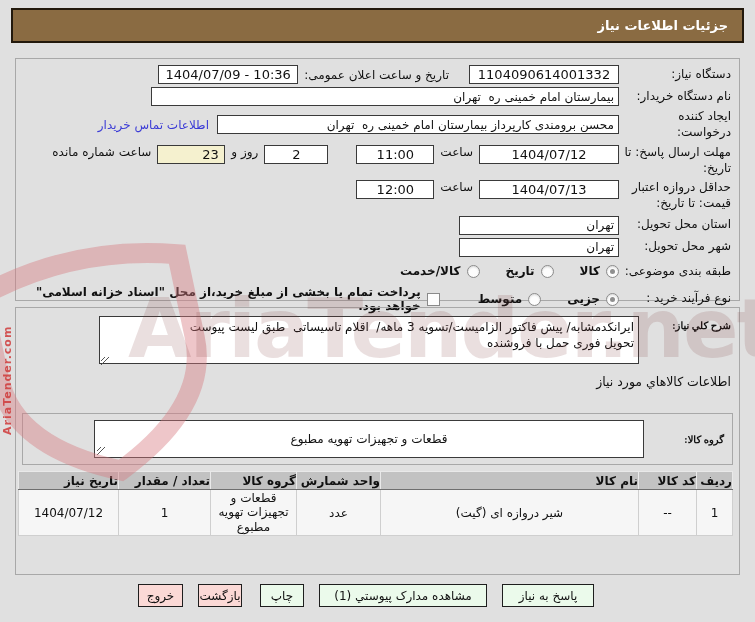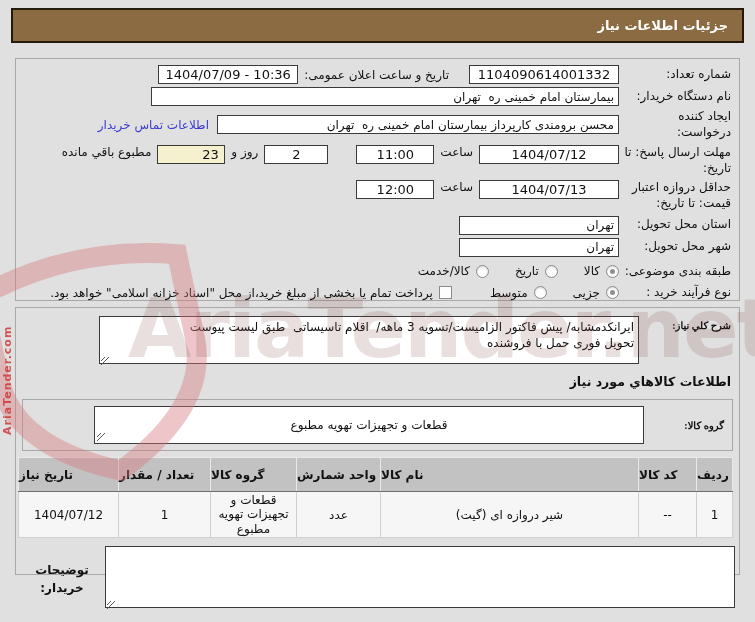--- a/index.html
+++ b/index.html
@@ -62,55 +62,55 @@
   
   .radio {
     width: 13px; height: 13px; border: 1px solid #8a8a8a; border-radius: 50%;
     background: #fdfdfd; display: inline-block; position: relative; flex-shrink: 0;
     box-shadow: inset 0 1px 2px rgba(0,0,0,.15);
   }
   .radio.checked::after {
     content: ""; position: absolute; top: 3px; right: 3px; width: 5px; height: 5px;
     border-radius: 50%; background: #8f8f8f;
   }
-  .optlbl { margin: 0 6px 0 0; }
+  .optlbl { margin: 0 6px 0 0; font-weight: bold; }
   .optgap { margin-right: 26px; }
   .checkbox {
     width: 13px; height: 13px; border: 1px solid #8a8a8a; background: #fdfdfd;
     display: inline-block; flex-shrink: 0;
   }
 
   
   .boldlbl { font-weight: bold; font-size: 10px; font-family: Liberation Serif, serif; }
   .ta-wrap { position: relative; }
   textarea.box, .tabox {
     resize: none; overflow: hidden; line-height: 1.35;
     white-space: pre-wrap;
   }
   .desc-ta { width: 540px; height: 48px; padding: 2px 4px; }
   .notes-ta { width: 630px; height: 62px; }
-  .section-title { font-weight: bold; font-size: 12.5px; margin: 7px 4px 10px 0; }
+  .section-title { font-weight: normal; font-size: 12.5px; margin: 7px 4px 24px 0; }
   .groupbox {
     border: 1px solid #a8a8a8; margin: 0 2px; padding: 6px 4px;
     display: flex; align-items: center;
   }
   .goods-box {
     width: 550px; height: 38px; border: 1px solid #3a3a3a; background: #fff;
     display: flex; align-items: center; justify-content: center; position: relative;
   }
   .grip { position: absolute; left: 2px; bottom: 1px; pointer-events: none; }
 
   
   table.items {
     width: 714px; margin: 6px 2px 0 2px; border-collapse: collapse;
     border: 1px solid #6f6f6f; table-layout: fixed;
   }
   table.items th {
     background: #c2c2c2; border: 1px solid #e9e9e9; border-bottom: 1px solid #6f6f6f;
-    font-weight: bold; font-size: 12px; height: 34px; text-align: left;
+    font-weight: bold; font-size: 12px; height: 18px; text-align: right;
   }
   table.items td {
     background: #f6f6f6; border: 1px solid #cfcfcf; font-size: 12px;
     height: 32px; text-align: center; padding: 1px 2px;
   }
   td.small2 { font-size: 11px; line-height: 1.2; }
   .c-row { width: 36px; } .c-code { width: 58px; } .c-name { width: 258px; }
   .c-unit { width: 84px; } .c-grp { width: 86px; } .c-qty { width: 92px; } .c-date { width: 100px; }
 
   .notes-row { display: flex; align-items: center; margin-top: 8px; }
@@ -148,21 +148,21 @@
 </head>
 <body>
 
 <div class="titlebar">
   <span>جزئیات اطلاعات نیاز</span>
 </div>
 
 <div class="panel panel1">
 
   <div class="frow">
-    <span class="lblcol">شماره تعداد:</span>
+    <span class="lblcol">دستگاه نیاز:</span>
     <input class="box num w150 center" readonly="" value="1104090614001332" style="">
     <span class="lbl-inline gap18" style="margin-right:20px">تاریخ و ساعت اعلان عمومی:</span>
     <input class="box num w152 center" readonly="" value="1404/07/09 - 10:36" style="">
   </div>
 
   <div class="frow">
     <span class="lblcol">نام دستگاه خریدار:</span>
     <input class="box w468 right" readonly="" value="بیمارستان امام خمینی ره  تهران" style="">
   </div>
 
@@ -173,21 +173,21 @@
   </div>
 
   <div class="frow top" style="margin-top:5px">
     <span class="lblcol">مهلت ارسال پاسخ: تا تاریخ:</span>
     <input class="box num w152 center" readonly="" value="1404/07/12" style="">
     <span class="lbl-inline">ساعت</span>
     <input class="box num w80 center" readonly="" value="11:00" style="">
     <input class="box num w64 center gap28" readonly="" value="2" style="">
     <span class="lbl-inline">روز و</span>
     <input class="box num w68 center countdown" readonly="" value="23:48:46" style="">
-    <span class="lbl-inline">مطبوع باقي مانده</span>
+    <span class="lbl-inline">ساعت شماره مانده</span>
   </div>
 
   <div class="frow top" style="margin-top:4px">
     <span class="lblcol">حداقل دروازه اعتبار قیمت: تا تاریخ:</span>
     <input class="box num w152 center" readonly="" value="1404/07/13" style="">
     <span class="lbl-inline">ساعت</span>
     <input class="box num w80 center" readonly="" value="12:00" style="">
   </div>
 
   <div class="frow" style="margin-top:4px">
@@ -275,31 +275,20 @@
         <td>--</td>
         <td>شیر دروازه ای (گیت)</td>
         <td>عدد</td>
         <td class="small2">قطعات و تجهیزات تهویه مطبوع</td>
         <td>1</td>
         <td class="num">1404/07/12</td>
       </tr>
     </tbody>
   </table>
 
-  <div class="notes-row">
-    <span class="notes-lbl" style="white-space:pre-line">توضیحات
-خریدار:</span>
-    <span class="ta-wrap" style="order:-1">
-      <textarea class="box notes-ta right" readonly="" style=""></textarea>
-      <svg class="grip" width="9" height="9">
-        <line x1="0" y1="8" x2="8" y2="0" stroke="#555" stroke-width="1"></line>
-        <line x1="0" y1="4" x2="4" y2="0" stroke="#555" stroke-width="1"></line>
-      </svg>
-    </span>
-  </div>
 </div>
 
 <div class="btnrow">
   <div class="btn green b-reply">پاسخ به نیاز</div>
   <div class="btn green b-docs">مشاهده مدارک پیوستي (1)</div>
   <div class="btn green b-print">چاپ</div>
   <div class="btn pink b-back">بازگشت</div>
   <div class="btn pink b-exit">خروج</div>
 </div>
 

